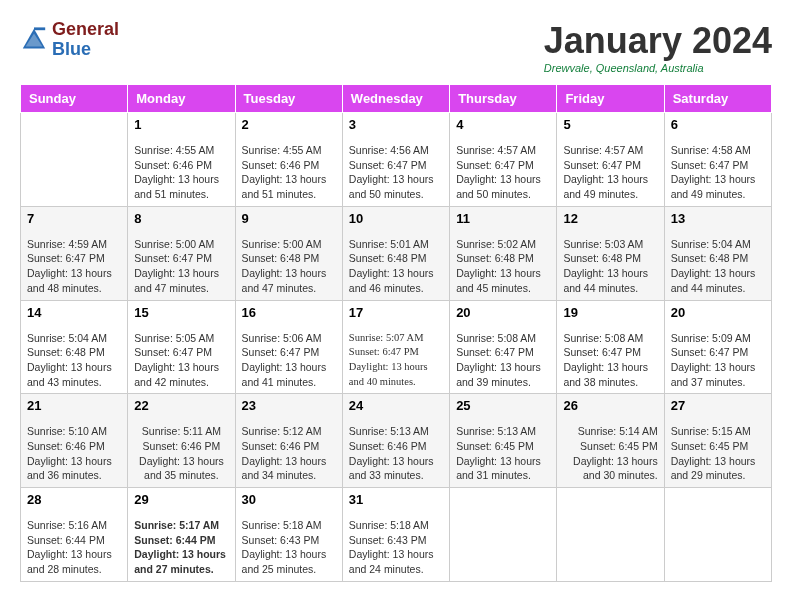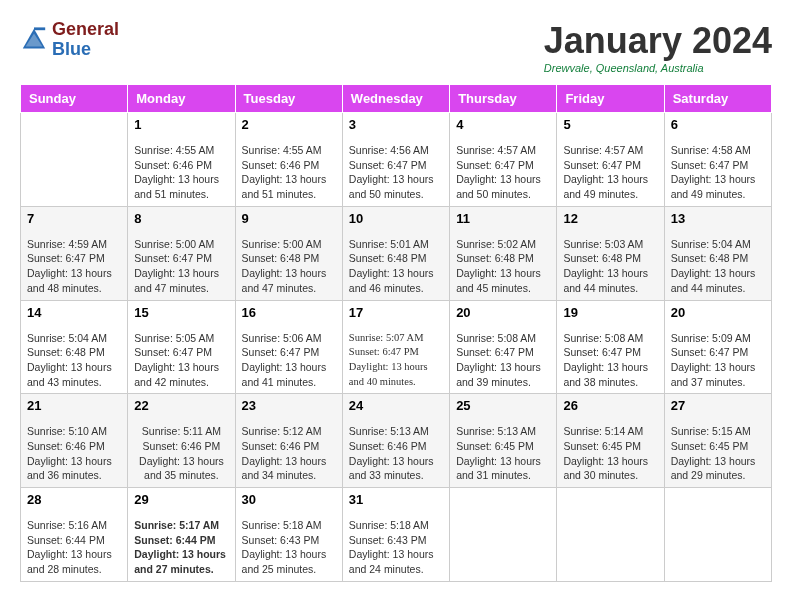--- a/index.html
+++ b/index.html
@@ -299,21 +299,21 @@
         </td>
         <td>
           <span class="day-number">25</span>
           <div class="day-info" style="white-space: pre-line;">Sunrise: 5:13 AM
 Sunset: 6:45 PM
 Daylight: 13 hours
 and 31 minutes.</div>
         </td>
         <td>
           <span class="day-number">26</span>
-          <div class="day-info" style="white-space: pre-line;">Sunrise: 5:14 AM
+          <div class="day-info" style="white-space: pre-line; text-align: right;">Sunrise: 5:14 AM
 Sunset: 6:45 PM
 Daylight: 13 hours
 and 30 minutes.</div>
         </td>
         <td>
           <span class="day-number">27</span>
           <div class="day-info" style="white-space: pre-line;">Sunrise: 5:15 AM
 Sunset: 6:45 PM
 Daylight: 13 hours
 and 29 minutes.</div>

